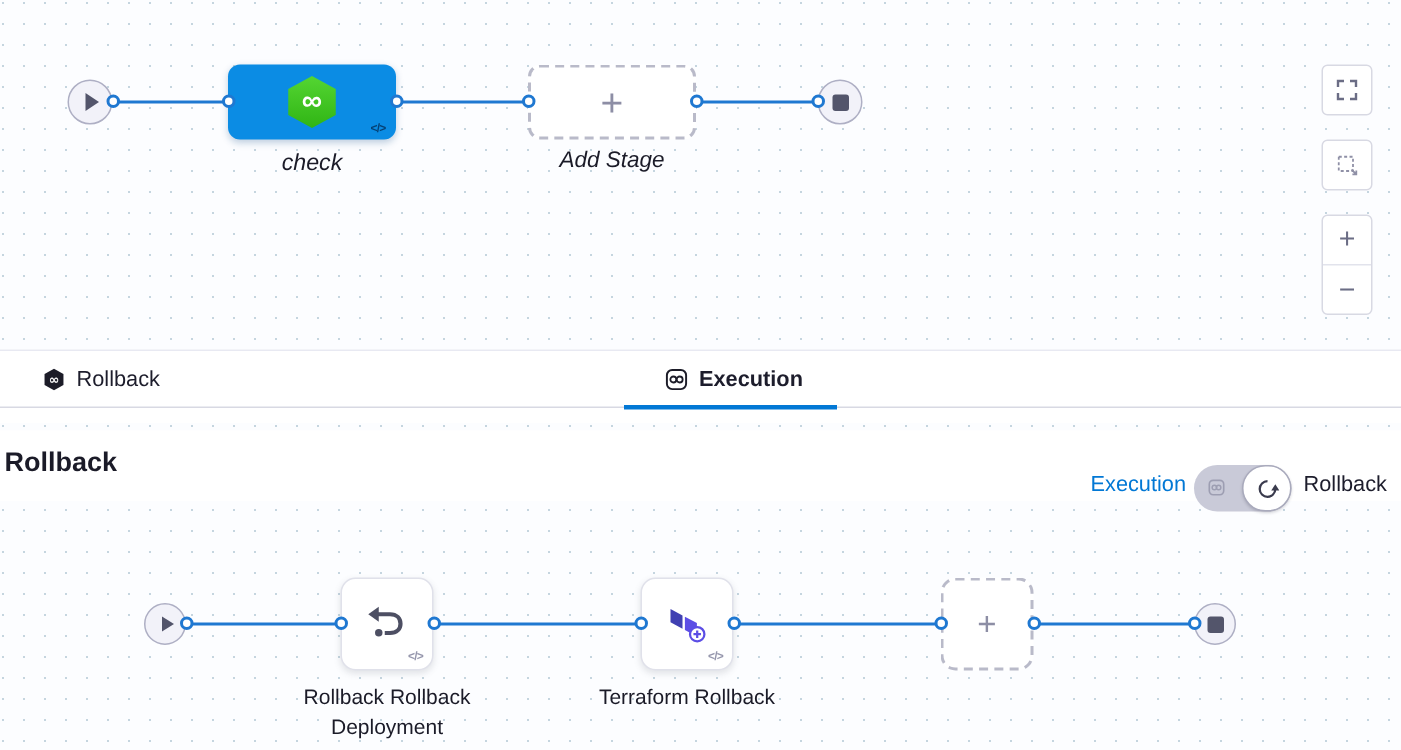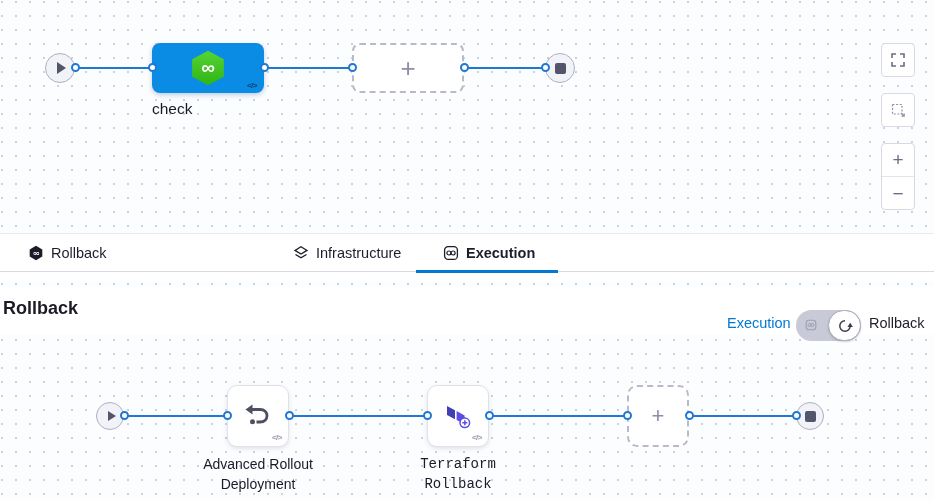--- a/index.html
+++ b/index.html
@@ -39,21 +39,21 @@
     display:flex; align-items:center; justify-content:center;
   }
   .hex span { color:#fff; font-size:19px; font-weight:bold; line-height:1; transform:translateY(-1px); }
   .code-glyph { position:absolute; font-size:8px; letter-spacing:-.5px; font-weight:bold; }
   .stage-node .code-glyph { right:7px; bottom:3px; color:rgba(4,52,98,.85); }
   .dashed-node {
     position:absolute; background:#fff; border:2px dashed #b9bac9; z-index:3;
     display:flex; align-items:center; justify-content:center; color:#8d8ea5; cursor:pointer;
   }
   #add-stage { left:352px; top:43px; width:112px; height:50px; border-radius:8px; font-size:26px; }
-  .node-label { position:absolute; color:#1b1b28; z-index:3; }
+  .node-label { position:absolute; text-align:center; color:#1b1b28; z-index:3;font-style:italic; }
   
   .ctrl-btn {
     position:absolute; left:881px; width:34px; height:34px; background:#fff;
     border:1px solid #d8d9e3; border-radius:4px; display:flex; align-items:center;
     justify-content:center; color:#6b6d85; z-index:5; cursor:pointer;
   }
   #zoom-group { position:absolute; left:881px; top:143px; width:34px; height:67px;
     background:#fff; border:1px solid #d8d9e3; border-radius:4px; z-index:5; }
   .zoom-half { width:100%; height:33px; display:flex; align-items:center; justify-content:center;
     color:#6b6d85; font-size:19px; cursor:pointer; }
@@ -105,20 +105,21 @@
       <div class="hex">
           <span>∞</span>
         </div>
       <span class="code-glyph">&lt;/&gt;</span>
     </div>
     <div class="node-label" style="left:152px; top:100px; width:112px; font-size:15.5px;">check</div>
 
     <div id="add-stage" class="dashed-node">
       <span>+</span>
     </div>
+    <div class="node-label" style="left:352px; top:98px; width:112px; font-size:15px;">Add Stage</div>
 
     <div class="node-circle" style="left:545px; top:53px; width:30px; height:30px;">
       <div class="stop-sq"></div>
     </div>
 
     <div class="port" style="left:71px;  top:63px;"></div>
     <div class="port" style="left:148px; top:63px;"></div>
     <div class="port" style="left:260px; top:63px;"></div>
     <div class="port" style="left:348px; top:63px;"></div>
     <div class="port" style="left:460px; top:63px;"></div>
@@ -146,27 +147,20 @@
   </div>
 
   <div id="tab-bar">
     <div class="tab" style="left:28px;">
       <svg width="16" height="16" viewBox="0 0 16 16">
         <polygon points="8,0.8 14.3,4.4 14.3,11.6 8,15.2 1.7,11.6 1.7,4.4" fill="#1c1c28"></polygon>
         <text x="8" y="10.7" font-size="8.5" font-weight="bold" fill="#fff" text-anchor="middle" font-family="DejaVu Sans, sans-serif">∞</text>
       </svg>
       <span>Rollback</span>
     </div>
-    <div class="tab" style="left:293px;">
-      <svg width="16" height="16" viewBox="0 0 16 16">
-        <polygon points="8,1.8 14,5.4 8,9 2,5.4" fill="none" stroke="#1c1c28" stroke-width="1.3"></polygon>
-        <path d="M2.5 9.5 L8 12.8 L13.5 9.5" fill="none" stroke="#1c1c28" stroke-width="1.3"></path>
-      </svg>
-      <span>Infrastructure</span>
-    </div>
     <div class="tab active" style="left:443px;">
       <svg width="16" height="16" viewBox="0 0 16 16">
         <rect x="1.6" y="1.6" width="12.8" height="12.8" rx="3.5" fill="none" stroke="#1c1c28" stroke-width="1.3"></rect>
         <circle cx="5.9" cy="8" r="2" fill="none" stroke="#1c1c28" stroke-width="1.2"></circle>
         <circle cx="10.1" cy="8" r="2" fill="none" stroke="#1c1c28" stroke-width="1.2"></circle>
       </svg>
       <span>Execution</span>
     </div>
     <div id="tab-underline"></div>
   </div>
@@ -198,32 +192,32 @@
     </div>
 
     <div class="step-node" style="left:227px;">
       <svg width="32" height="32" viewBox="0 0 32 32">
         <path d="M9.5 9.5 H18 C22.5 9.5 25 12.3 25 15.8 C25 19.3 22.5 22 18 22 H14.5" fill="none" stroke="#4d4f63" stroke-width="2.8"></path>
         <polygon points="10.5,4.5 10.5,14.5 3.5,9.5" fill="#4d4f63"></polygon>
         <circle cx="10.5" cy="21.8" r="2.5" fill="#4d4f63"></circle>
       </svg>
       <span class="code-glyph">&lt;/&gt;</span>
     </div>
-    <div class="step-label" style="left:196px; top:172px;">Advanced Rollout Deployment</div>
+    <div class="step-label" style="left:196px; top:172px;">Rollback Rollback Deployment</div>
 
     <div class="step-node" style="left:427px;">
       <svg width="27" height="27" viewBox="0 0 27 27">
         <polygon points="2,3 10,7.3 10,16.2 2,11.9" fill="#4040b2"></polygon>
         <polygon points="11.6,8.1 19.6,12.4 19.6,21.3 11.6,17" fill="#5c4ee5"></polygon>
         <circle cx="19.8" cy="19.8" r="4.8" fill="#fff" stroke="#5c4ee5" stroke-width="1.5"></circle>
         <path d="M19.8 17.3 V22.3 M17.3 19.8 H22.3" stroke="#5c4ee5" stroke-width="1.5"></path>
       </svg>
       <span class="code-glyph">&lt;/&gt;</span>
     </div>
-    <div class="step-label" style="left:396px; top:172px;font-family:Liberation Mono, monospace;">Terraform Rollback</div>
+    <div class="step-label" style="left:396px; top:172px;">Terraform Rollback</div>
 
     <div id="add-step" class="dashed-node">
       <span>+</span>
     </div>
 
     <div class="node-circle" style="left:796px; top:120px; width:28px; height:28px;">
       <div class="stop-sq"></div>
     </div>
 
     <div class="port" style="left:120px; top:129px;"></div>

